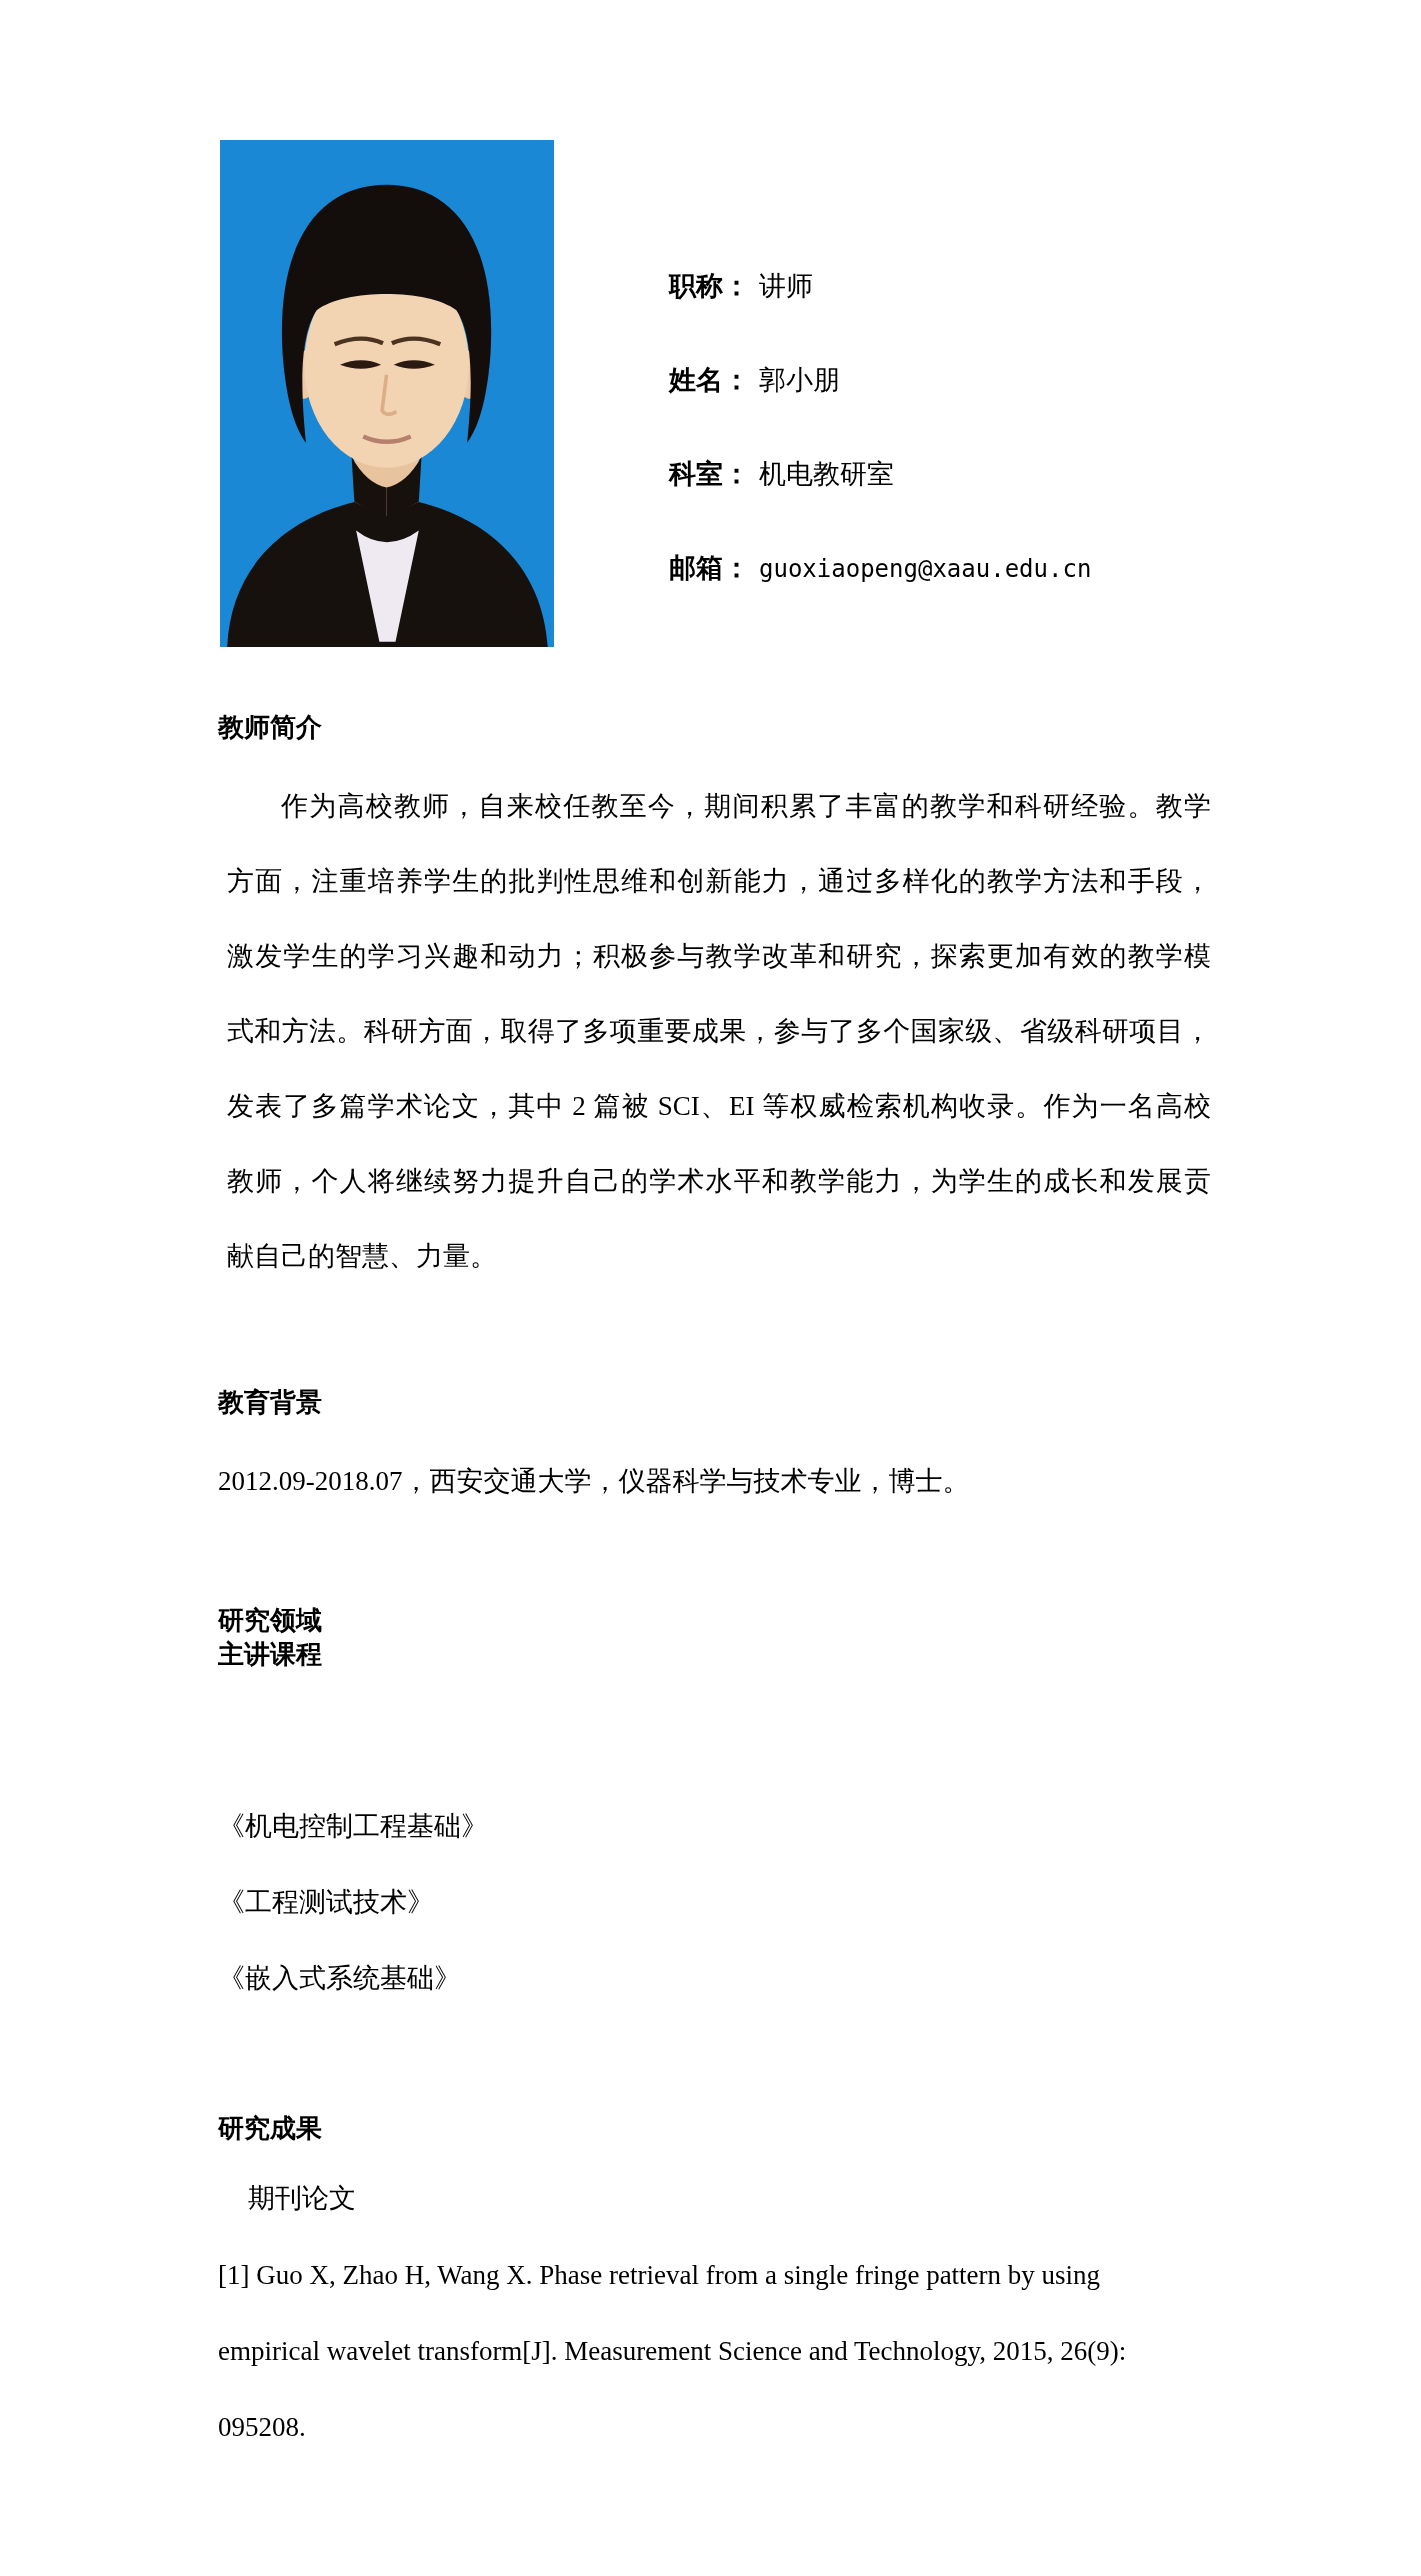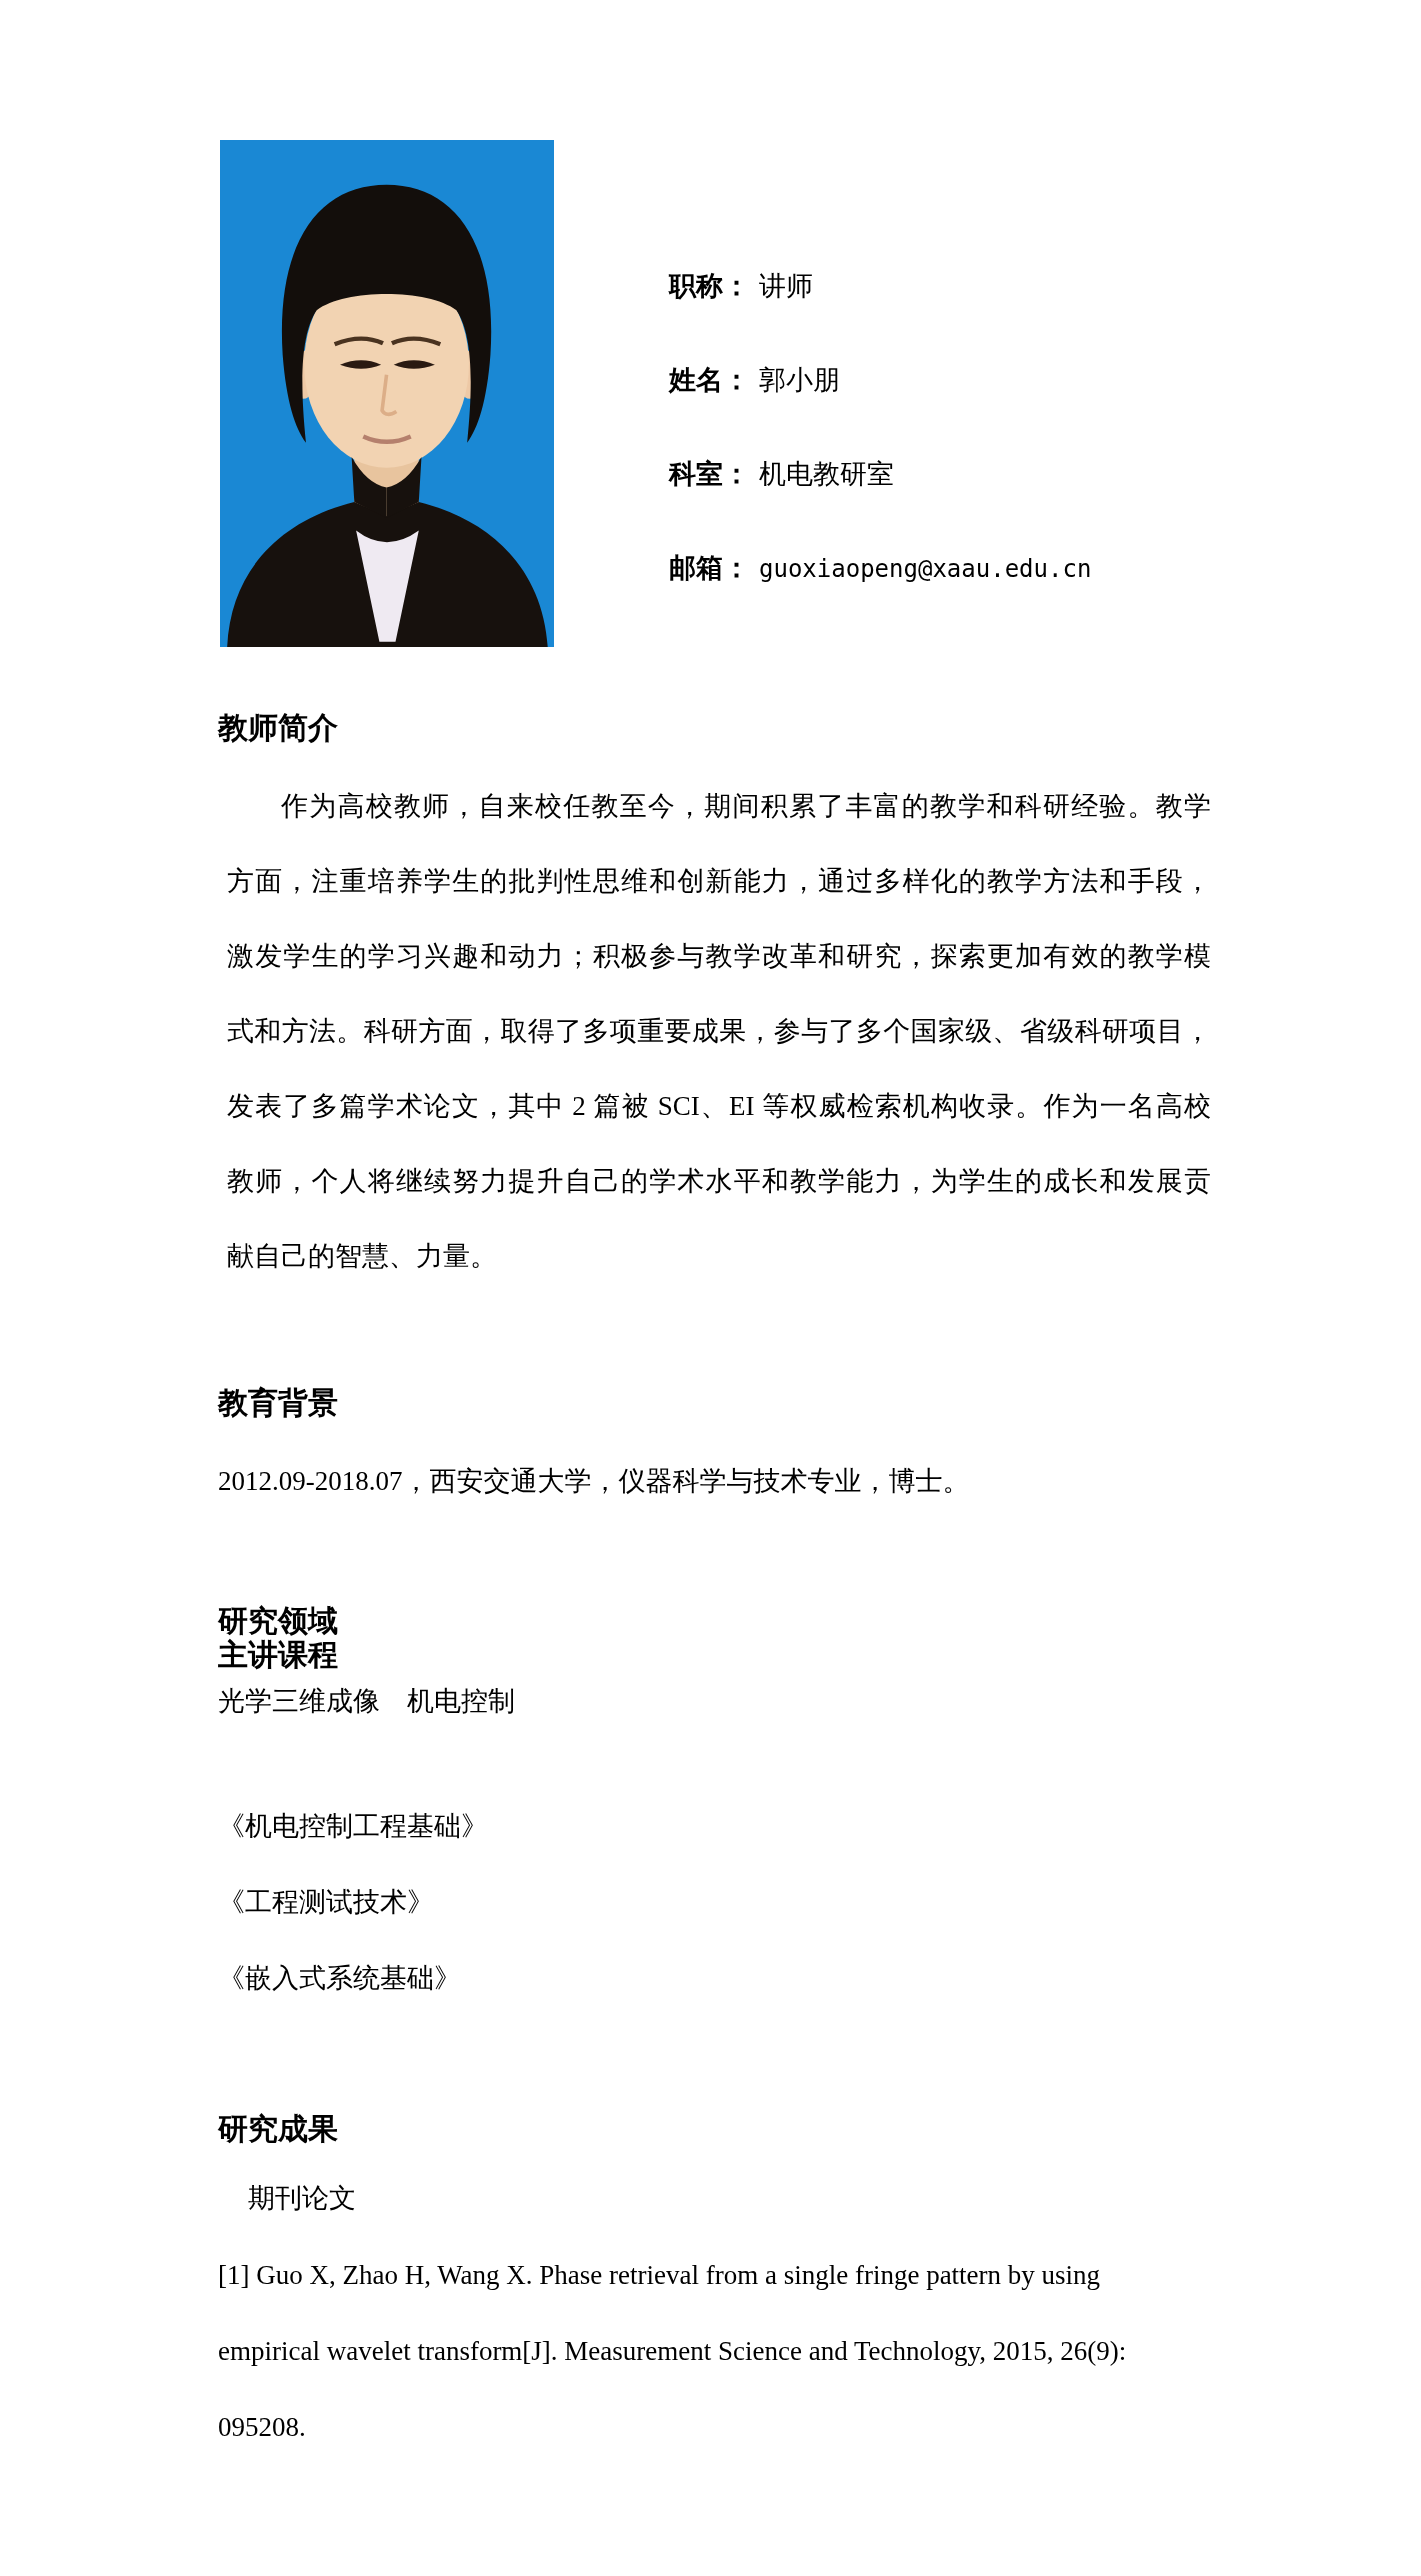--- a/index.html
+++ b/index.html
@@ -21,21 +21,21 @@
 
   .info {
     position:absolute; left:669px; top:269px;
   }
   .info-row { height:94px; font-size:27px; line-height:34px; white-space:nowrap; }
   .info-row .lbl { font-weight:bold; margin-right:9px; }
   .info-row .val {}
   .info-row .val.mono { font-family:"DejaVu Sans Mono","Liberation Mono",monospace; font-size:24px; }
 
   .blk { position:absolute; left:218px; width:984px; }
-  .heading { font-weight:bold; font-size:30px; line-height:33px; }
+  .heading { font-weight:bold; font-size:26px; line-height:33px; }
   .body-line { font-size:27px; }
 
   #intro-body .p-line {
     line-height:75px;
     text-align:justify;
     text-align-last:justify;
     text-justify:inter-character;
   }
   #intro-body .p-line.first { text-indent:54px; }
   #intro-body .p-line.last { text-align-last:left; }
@@ -107,21 +107,20 @@
     <div class="body-line p-line">式和方法。科研方面，取得了多项重要成果，参与了多个国家级、省级科研项目，</div>
     <div class="body-line p-line">发表了多篇学术论文，其中 2 篇被 SCI、EI 等权威检索机构收录。作为一名高校</div>
     <div class="body-line p-line">教师，个人将继续努力提升自己的学术水平和教学能力，为学生的成长和发展贡</div>
     <div class="body-line p-line last">献自己的智慧、力量。</div>
   </div>
 
   <div class="blk heading" style="top:1386px;">教育背景</div>
   <div class="blk body-line" id="edu-line" style="top:1419px;margin-top:44px;">2012.09-2018.07，西安交通大学，仪器科学与技术专业，博士。</div>
 
   <div class="blk heading" style="top:1604px;">研究领域</div>
-  <div class="blk body-line" id="areas-line" style="top:1683px;">光学三维成像　机电控制</div>
 
   <div class="blk heading" style="top:1638px;">主讲课程</div>
   <div class="blk" id="courses-list" style="top:1788px;">
     <div class="body-line course-line">《机电控制工程基础》</div>
     <div class="body-line course-line">《工程测试技术》</div>
     <div class="body-line course-line">《嵌入式系统基础》</div>
   </div>
 
   <div class="blk heading" style="top:2112px;">研究成果</div>
   <div class="blk body-line" id="achv-sub" style="top:2180px;">期刊论文</div>

